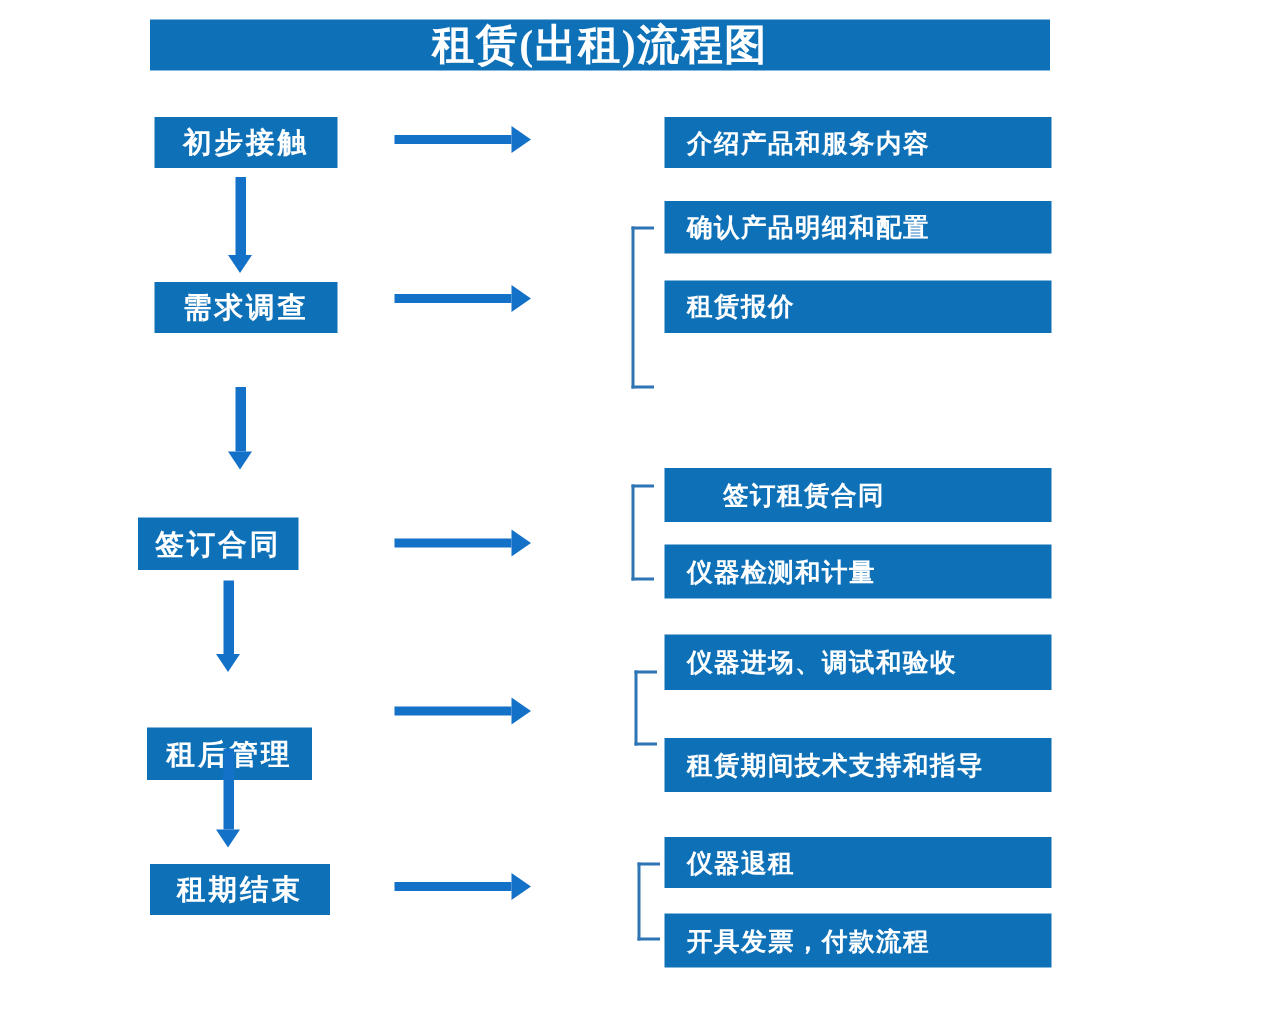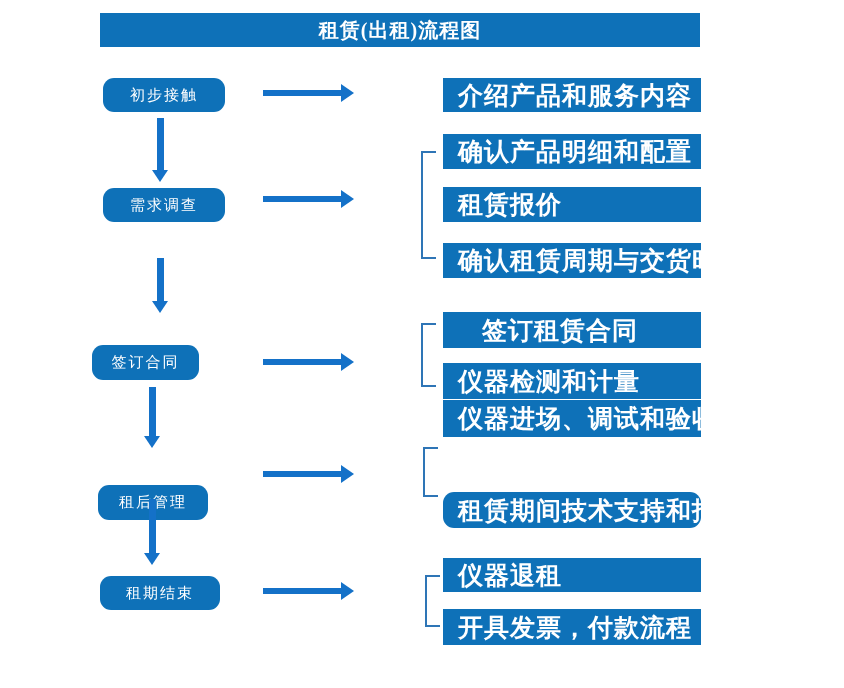--- a/index.html
+++ b/index.html
@@ -14,47 +14,46 @@
     background: var(--background, #ffffff);
     font-family: "Liberation Serif", "DejaVu Serif", serif;
     overflow: hidden;
   }
   .title-bar {
     position: absolute;
     left: 100px; top: 13px;
     width: 600px; height: 34px;
     background: var(--box-blue);
     color: var(--text-white);
-    font-size: 20px;
+    font-size: 28px;
     font-weight: bold;
     display: flex;
     align-items: center;
     justify-content: center;
     letter-spacing: 1px;
   }
   .step-box {
     position: absolute;
     background: var(--box-blue);
     color: var(--text-white);
-    font-size: 15px;
-    font-weight: normal;
+    font-size: 19px;
+    font-weight: bold;
     display: flex;
     align-items: center;
     justify-content: center;
     letter-spacing: 2px;
     white-space: nowrap;
-    border-radius: 11px;
   }
   .detail-box {
     position: absolute;
     left: 443px;
     width: 258px;
     background: var(--box-blue);
     color: var(--text-white);
-    font-size: 25px;
+    font-size: 17px;
     font-weight: bold;
     display: flex;
     align-items: center;
     padding-left: 15px;
     box-sizing: border-box;
     letter-spacing: 1px;
     white-space: nowrap;
   }
   .h-arrow {
     position: absolute;
@@ -123,24 +122,23 @@
 
   <div class="bracket" style="left:421px; top:151px; height:108px;"></div>
   <div class="bracket" style="left:421px; top:323px; height:64px;"></div>
   <div class="bracket" style="left:423px; top:447px; height:50px;"></div>
   <div class="bracket" style="left:425px; top:575px; height:52px;"></div>
 
   <div class="detail-box" style="top:78px;  height:34px;">介绍产品和服务内容</div>
 
   <div class="detail-box" style="top:134px; height:35px;">确认产品明细和配置</div>
   <div class="detail-box" style="top:187px; height:35px;">租赁报价</div>
-  <div class="detail-box" style="top:243px; height:35px;">确认租赁周期与交货时间</div>
 
   <div class="detail-box" style="top:312px; height:36px;padding-left:39px;">签订租赁合同</div>
   <div class="detail-box" style="top:363px; height:36px;">仪器检测和计量</div>
 
-  <div class="detail-box" style="top:400px; height:37px;">仪器进场、调试和验收</div>
-  <div class="detail-box" style="top:492px; height:36px;border-radius:11px;">租赁期间技术支持和指导</div>
+  <div class="detail-box" style="top:423px; height:37px;">仪器进场、调试和验收</div>
+  <div class="detail-box" style="top:492px; height:36px;">租赁期间技术支持和指导</div>
 
   <div class="detail-box" style="top:558px; height:34px;">仪器退租</div>
   <div class="detail-box" style="top:609px; height:36px;">开具发票，付款流程</div>
 
 </div>
 
 </body></html>

